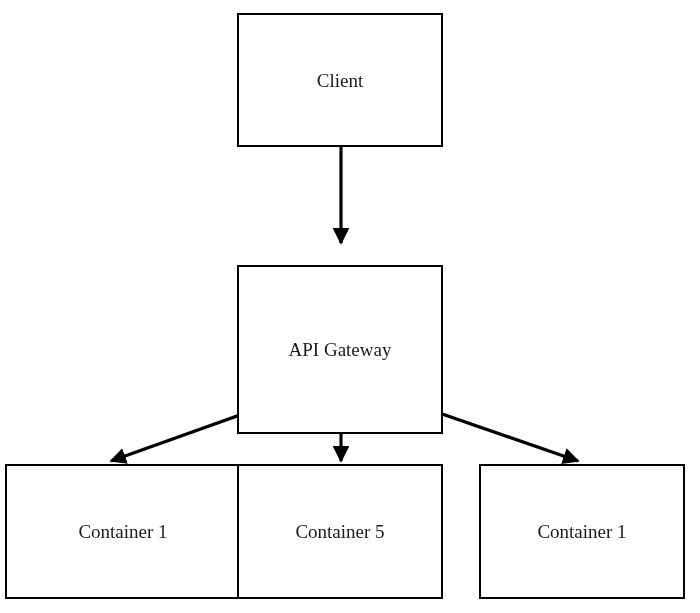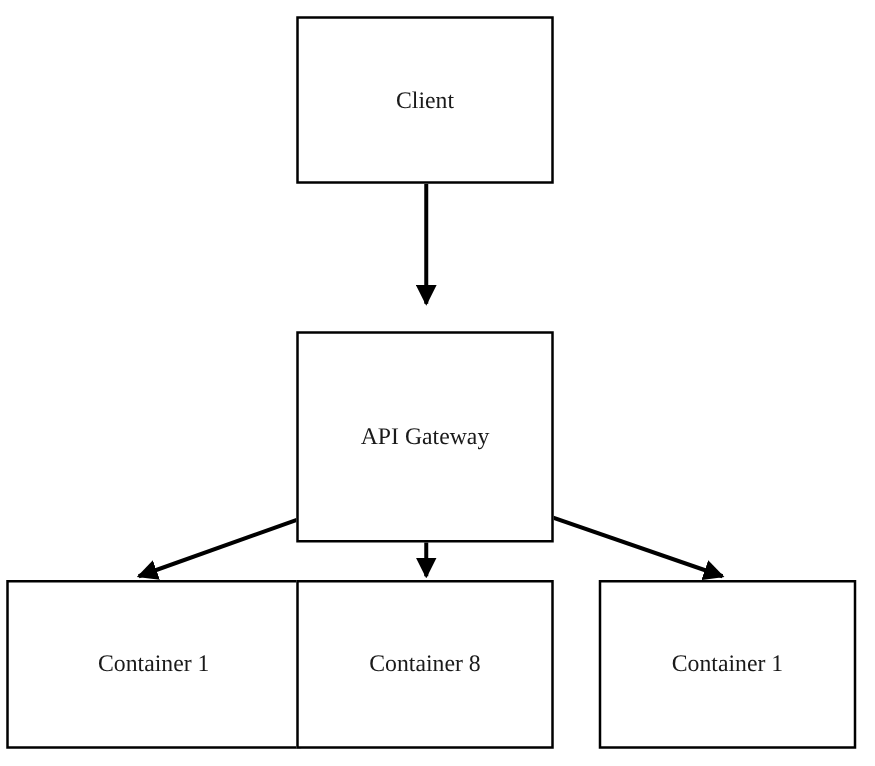--- a/index.html
+++ b/index.html
@@ -75,20 +75,20 @@
 
   <div class="node" id="node-api-gateway">
     <span class="node-label">API Gateway</span>
   </div>
 
   <div class="node" id="node-container-1">
     <span class="node-label">Container 1</span>
   </div>
 
   <div class="node" id="node-container-2">
-    <span class="node-label">Container 8</span>
+    <span class="node-label">Container 5</span>
   </div>
 
   <div class="node" id="node-container-3">
     <span class="node-label">Container 1</span>
   </div>
 
 </div>
 
 </body></html>

